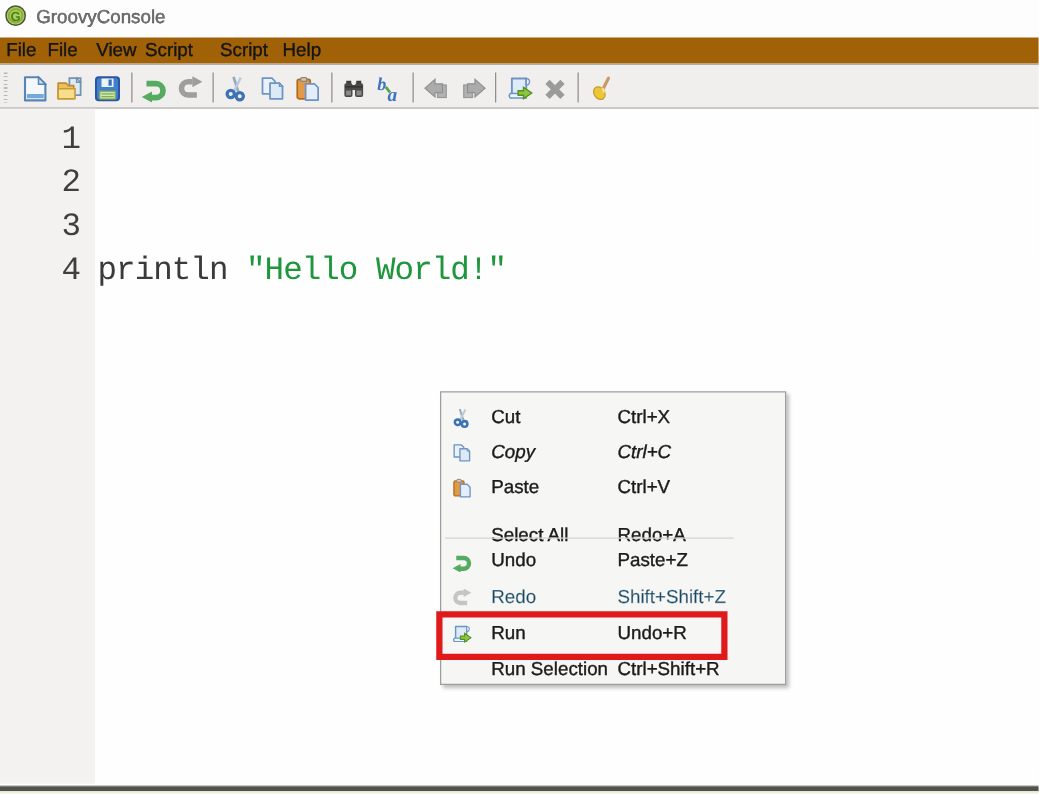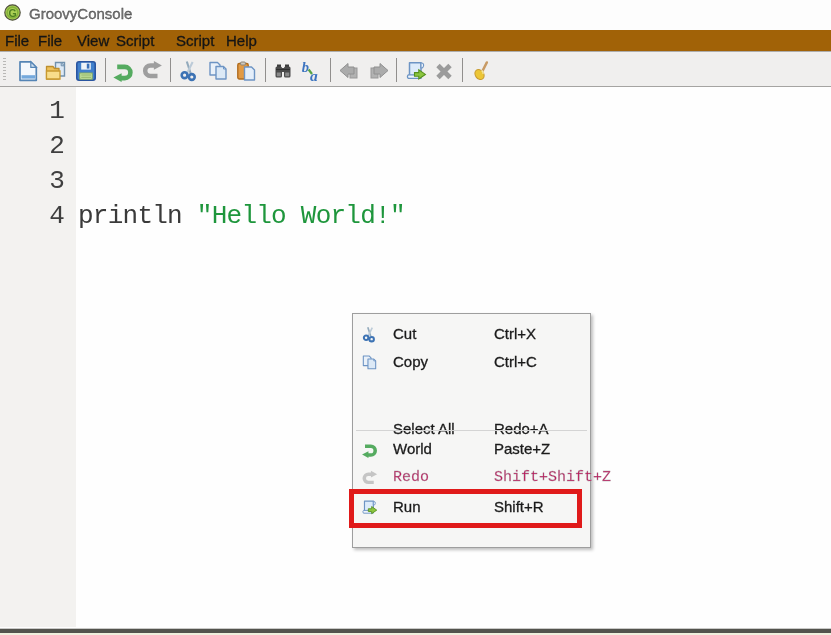--- a/index.html
+++ b/index.html
@@ -15,26 +15,26 @@
   #grip{position:absolute;left:3px;top:6px;width:3px;height:24px;
     background-image:repeating-linear-gradient(to bottom,#b9b8b6 0px,#b9b8b6 1px,transparent 1px,transparent 3px);}
   #editor{position:absolute;left:0;top:87px;width:831px;height:541px;background:#fefefe;}
   #gutter{position:absolute;left:0;top:0;width:76px;height:540px;background:#f3f2f0;}
   .ln{position:absolute;width:64px;text-align:right;font-family:"Liberation Mono",monospace;font-size:26px;color:#3f3f3f;letter-spacing:-0.75px;}
   #code4{position:absolute;left:78px;top:114px;font-family:"Liberation Mono",monospace;font-size:26px;color:#3a3a3a;letter-spacing:-0.75px;white-space:pre;}
   .grn{color:#1e963c;}
   #botline1{position:absolute;left:0;top:628px;width:831px;height:1px;background:#c9c9c7;}
   #botline2{position:absolute;left:0;top:629px;width:831px;height:4px;background:#53534d;}
   #botline3{position:absolute;left:0;top:633px;width:831px;height:2px;background:#efefdd;}
-  #ctxmenu{position:absolute;left:352px;top:313px;width:239px;height:235px;background:#f6f6f5;border:1px solid #9e9e9e;box-sizing:border-box;box-shadow:2px 2px 3px rgba(0,0,0,0.25);}
+  #ctxmenu{position:absolute;left:352px;top:313px;width:277px;height:235px;background:#f6f6f5;border:1px solid #9e9e9e;box-sizing:border-box;box-shadow:2px 2px 3px rgba(0,0,0,0.25);}
   .mrow{position:absolute;left:0;width:237px;height:28px;}
   .micon{position:absolute;left:8px;top:6px;}
   .mlabel{position:absolute;left:40px;top:5px;font-size:15px;color:#1b1b1b;-webkit-text-stroke:0.3px #1b1b1b;}
   .mshort{position:absolute;left:141px;top:5px;font-size:15px;color:#1b1b1b;text-align:center;-webkit-text-stroke:0.3px #1b1b1b;}
-  .dis{color:#be185d;font-family:Liberation Mono, monospace;-webkit-text-stroke:0.3px #a9a9a9;}
+  .dis{color:#0c4a6e;-webkit-text-stroke:0.3px #a9a9a9;}
   #msep1{position:absolute;left:3px;top:116px;width:231px;height:1px;background:#d4d4d4;}
   #redrect{position:absolute;left:349px;top:489px;width:233px;height:39px;border:5px solid #e01a1a;box-sizing:border-box;}
 </style>
 </head>
 <body>
 <svg width="0" height="0" style="position:absolute">
 <defs>
 <symbol id="sym-new" viewBox="0 0 22 22">
   <path d="M3 1.8 h10.8 l5.5 5.5 v13 h-16.3 z" fill="#f4f8fc" stroke="#5585b5" stroke-width="1.7" stroke-linejoin="round"></path>
   <path d="M13.8 1.8 l5.5 5.5 h-5.5 z" fill="#cfe0f0" stroke="#5585b5" stroke-width="1.2"></path>
@@ -202,47 +202,58 @@
 <div id="botline2"></div>
 <div id="botline3"></div>
 <div id="ctxmenu">
   <div class="mrow" style="top:6px;">
     <svg class="micon" width="17" height="17" viewBox="0 0 22 22">
         <use href="#sym-cut"></use>
       </svg>
     <span class="mlabel">Cut</span>
       <span class="mshort">Ctrl+X</span>
   </div>
-  <div class="mrow" style="top:34px;">
+  <div class="mrow" style="top:34px;font-style:italic;">
     <svg class="micon" width="17" height="17" viewBox="0 0 22 22">
         <use href="#sym-copy"></use>
       </svg>
     <span class="mlabel">Copy</span>
       <span class="mshort">Ctrl+C</span>
+  </div>
+  <div class="mrow" style="top:62px;">
+    <svg class="micon" width="17" height="17" viewBox="0 0 22 22">
+        <use href="#sym-paste"></use>
+      </svg>
+    <span class="mlabel">Paste</span>
+      <span class="mshort">Ctrl+V</span>
   </div>
   <div class="mrow" style="top:90px;margin-top:11px;">
     <span class="mlabel">Select All</span>
       <span class="mshort">Redo+A</span>
   </div>
   <div id="msep1"></div>
   <div class="mrow" style="top:121px;">
     <svg class="micon" width="17" height="17" viewBox="0 0 22 22">
         <use href="#sym-undo"></use>
       </svg>
-    <span class="mlabel">World</span>
+    <span class="mlabel">Undo</span>
       <span class="mshort">Paste+Z</span>
   </div>
   <div class="mrow" style="top:150px;">
     <svg class="micon" width="17" height="17" viewBox="0 0 22 22" style="opacity:0.55">
         <use href="#sym-redo"></use>
       </svg>
     <span class="mlabel dis">Redo</span>
       <span class="mshort dis">Shift+Shift+Z</span>
   </div>
   <div class="mrow" style="top:179px;">
     <svg class="micon" width="17" height="17" viewBox="0 0 22 22">
         <use href="#sym-run"></use>
       </svg>
     <span class="mlabel">Run</span>
-      <span class="mshort">Shift+R</span>
+      <span class="mshort">Undo+R</span>
+  </div>
+  <div class="mrow" style="top:208px;">
+    <span class="mlabel">Run Selection</span>
+      <span class="mshort">Ctrl+Shift+R</span>
   </div>
 </div>
 <div id="redrect"></div>
 
 </body></html>

